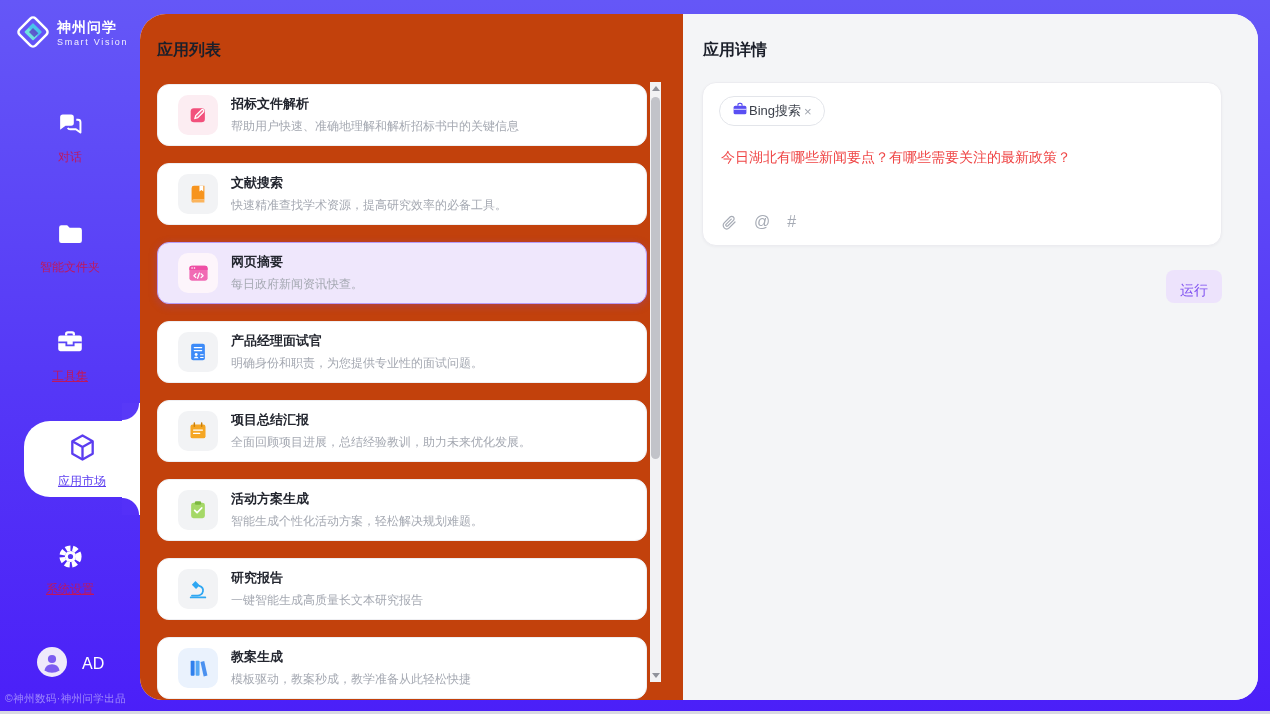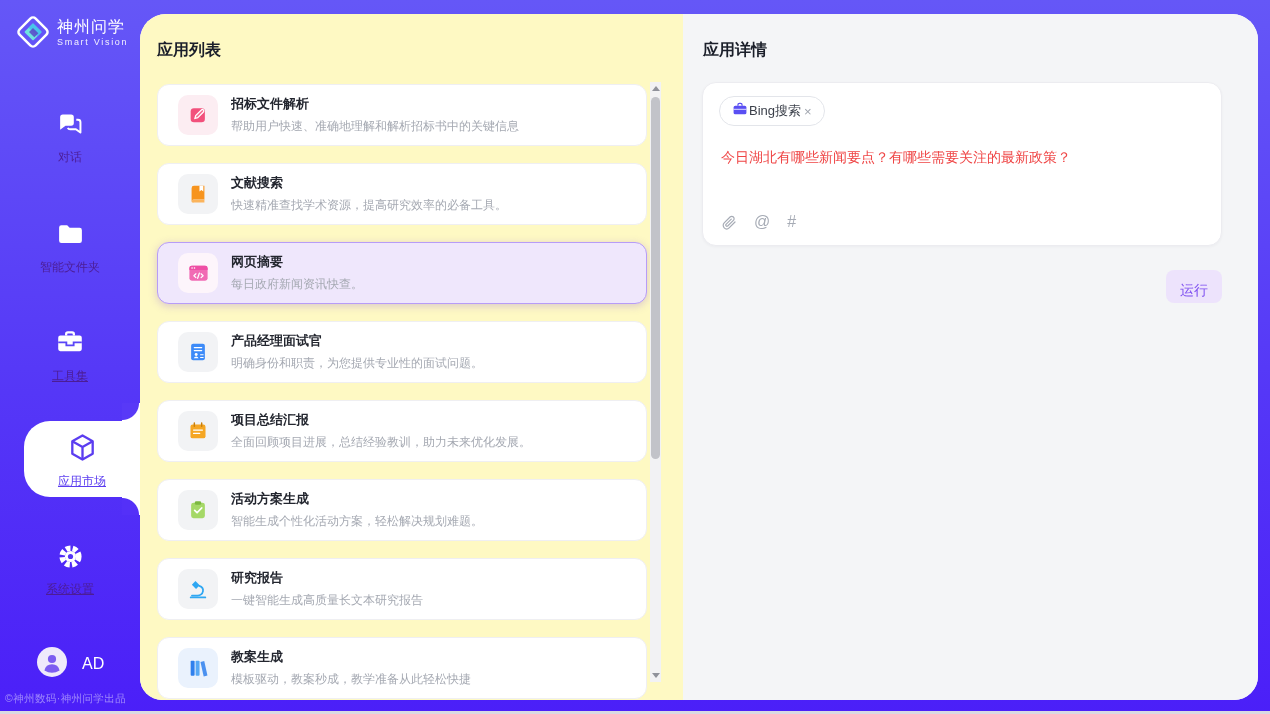--- a/index.html
+++ b/index.html
@@ -7,37 +7,37 @@
     width:1270px;height:714px;position:relative;overflow:hidden;
     background:linear-gradient(180deg,#6557F7 0%,#5537F7 55%,#4B1FF8 100%);
     font-family:"Liberation Sans","DejaVu Sans",sans-serif;
     -webkit-font-smoothing:antialiased;
   }
   .bottom-line{position:absolute;left:0;right:0;bottom:0;height:3px;background:#D9D9E2;z-index:5;}
   
   .sidebar{position:absolute;left:0;top:0;width:140px;height:714px;z-index:2;}
   .logo{position:absolute;left:14px;top:12px;display:flex;align-items:center;gap:5px;}
   .logo-mark svg{display:block;}
-  .brand{font-size:16px;font-weight:400;color:#fff;letter-spacing:1px;line-height:18px;}
+  .brand{font-size:14px;font-weight:700;color:#fff;letter-spacing:1px;line-height:18px;}
   .brand-sub{font-size:9px;color:rgba(255,255,255,.92);letter-spacing:1.7px;margin-top:1px;}
   .side-item{position:absolute;left:0;right:0;text-align:center;cursor:pointer;}
   .side-item .ic{display:inline-block;height:30px;}
-  .side-label{font-size:12px;color:#4c1d95;margin-top:6px;}
+  .side-label{font-size:12px;color:#be185d;margin-top:6px;}
   .side-label.u{text-decoration:underline;}
   .side-item.active{left:24px;right:0;background:#fff;border-radius:26px 0 0 26px;height:76px;box-sizing:border-box;padding-top:11px;}
   .side-item.active .side-label{color:#5B3DF0;}
   .curl{position:absolute;right:0;width:18px;height:18px;}
   .curl-top{top:-18px;background:radial-gradient(circle 18px at 0 0,#5839F7 16.5px,#ffffff 17.5px);}
   .curl-bot{bottom:-18px;background:radial-gradient(circle 18px at 0 100%,#5430F8 16.5px,#ffffff 17.5px);}
   .user-row{position:absolute;left:37px;top:647px;display:flex;align-items:center;gap:15px;color:#fff;font-size:16px;cursor:pointer;}
   .copyright{position:absolute;left:5px;bottom:8px;font-size:10.5px;color:rgba(255,255,255,.45);letter-spacing:.4px;white-space:nowrap;}
   
   .content{position:absolute;left:140px;top:14px;width:1118px;height:686px;background:#fff;
     border-radius:26px 26px 24px 22px;display:flex;overflow:hidden;z-index:1;}
-  .list-panel{width:543px;position:relative;background:#fef9c3;flex:none;}
+  .list-panel{width:543px;position:relative;background:#c2410c;flex:none;}
   .panel-title{margin:0;position:absolute;font-size:16px;font-weight:700;color:#1B1F2A;}
   .list-panel .panel-title{left:17px;top:26px;}
   .list-items{position:absolute;left:17px;top:70px;width:490px;display:flex;flex-direction:column;gap:17px;}
   .app-row{height:62px;flex:none;border:1px solid #EFEFF2;border-radius:12px;display:flex;align-items:center;
     padding:0 20px;gap:13px;background:#fff;box-sizing:border-box;cursor:pointer;}
   .app-row.selected{background:#EFE7FC;border:1px solid #B79CF7;box-shadow:0 2px 8px rgba(122,74,226,.28);}
   .icon-box{width:40px;height:40px;border-radius:10px;display:flex;align-items:center;justify-content:center;flex:none;}
   .row-text{overflow:hidden;}
   .row-title{font-size:13px;font-weight:700;color:#23262F;margin-bottom:5px;}
   .row-desc{font-size:12px;color:#A5A9B2;white-space:nowrap;overflow:hidden;}

